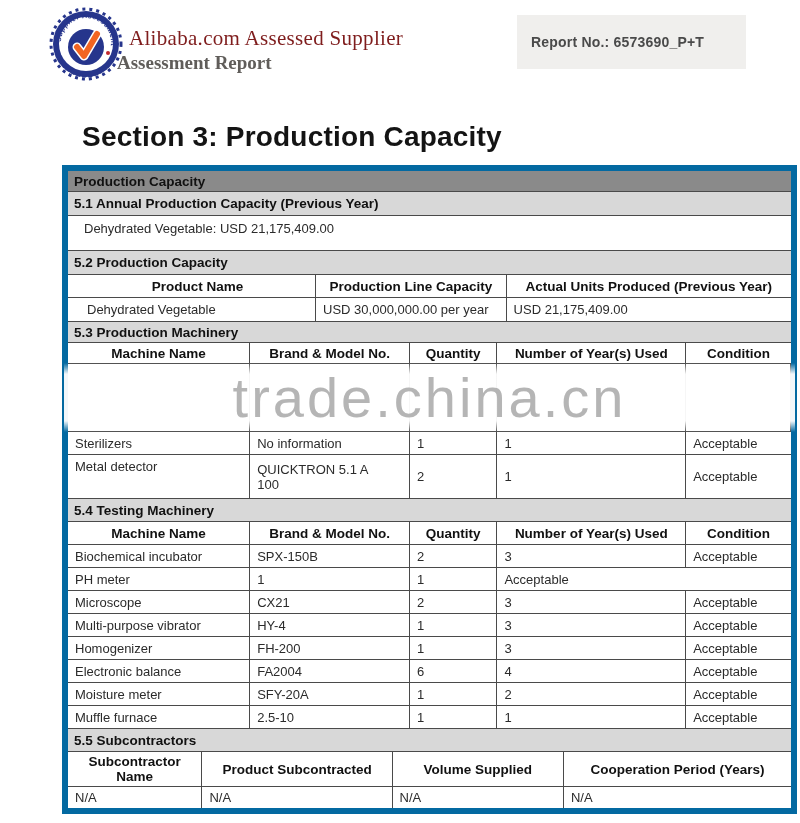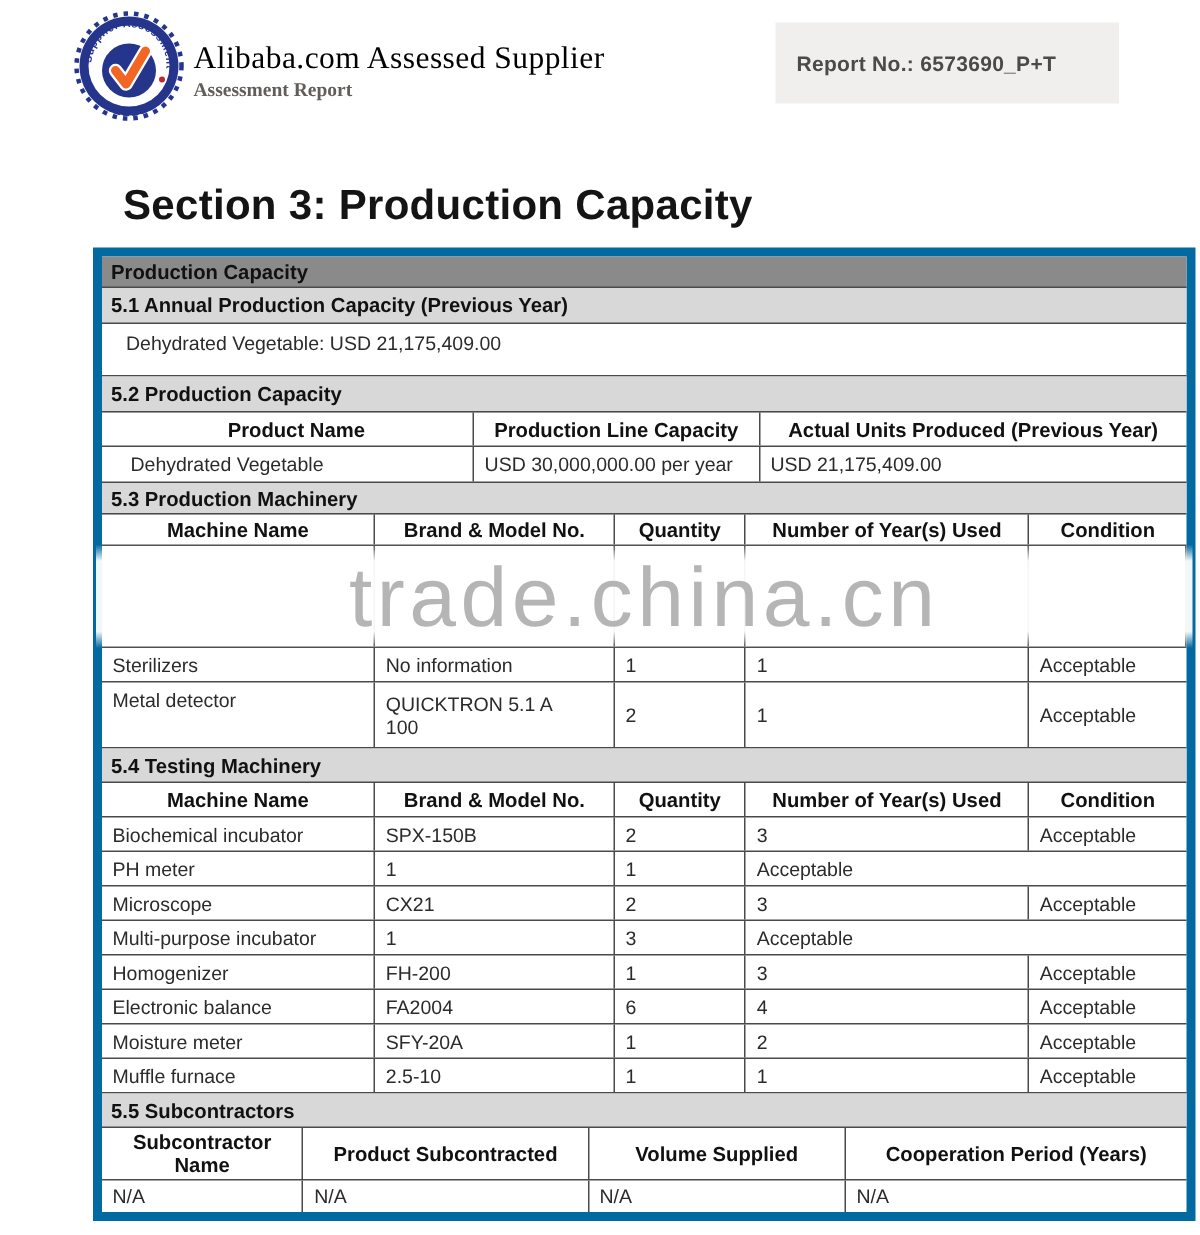--- a/index.html
+++ b/index.html
@@ -20,30 +20,30 @@
     top: 6px;
     width: 76px;
     height: 76px;
   }
   .brand-title {
     position: absolute;
     left: 129px;
     top: 26px;
     font-family: "Liberation Serif", serif;
     font-size: 21px;
-    color: #000000;
+    color: #7f1d1d;
     letter-spacing: 0.3px;
     white-space: nowrap;
   }
   .brand-subtitle {
     position: absolute;
-    left: 129px;
+    left: 117px;
     top: 52px;
     font-family: "Liberation Serif", serif;
-    font-size: 13px;
+    font-size: 19px;
     font-weight: bold;
     color: #605d5a;
     white-space: nowrap;
   }
   .report-box {
     position: absolute;
     left: 517px;
     top: 15px;
     width: 229px;
     height: 54px;
@@ -253,21 +253,22 @@
     <div class="c">Acceptable</div>
   </div>
   <div class="row cols-5 h22">
     <div class="c">Microscope</div>
     <div class="c">CX21</div>
     <div class="c">2</div>
     <div class="c">3</div>
     <div class="c">Acceptable</div>
   </div>
   <div class="row cols-5 h22">
-    <div class="c">Multi-purpose incubator</div>
+    <div class="c">Multi-purpose vibrator</div>
+    <div class="c">HY-4</div>
     <div class="c">1</div>
     <div class="c">3</div>
     <div class="c">Acceptable</div>
   </div>
   <div class="row cols-5 h22">
     <div class="c">Homogenizer</div>
     <div class="c">FH-200</div>
     <div class="c">1</div>
     <div class="c">3</div>
     <div class="c">Acceptable</div>

